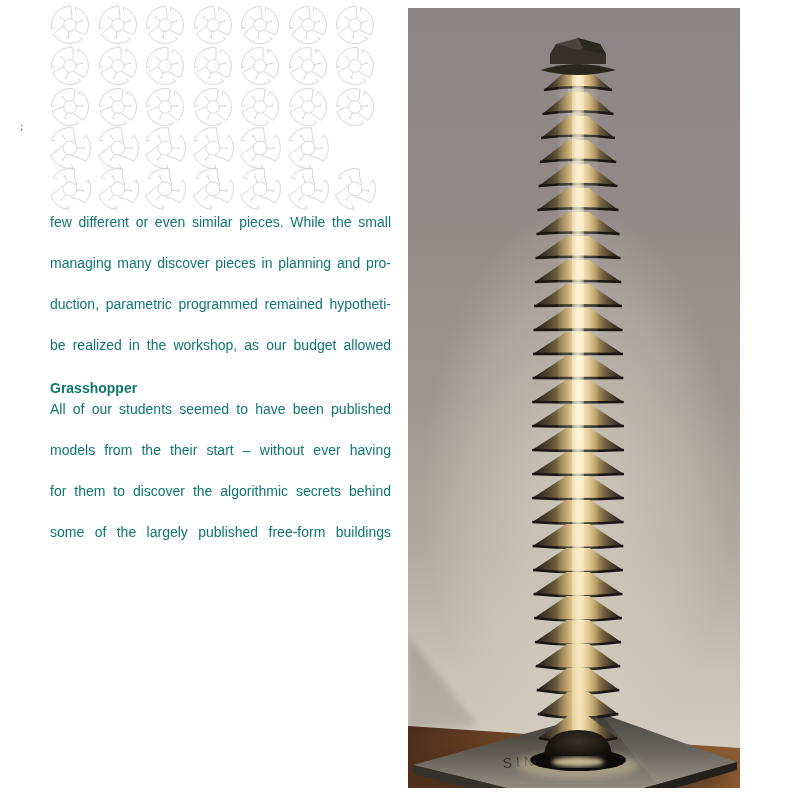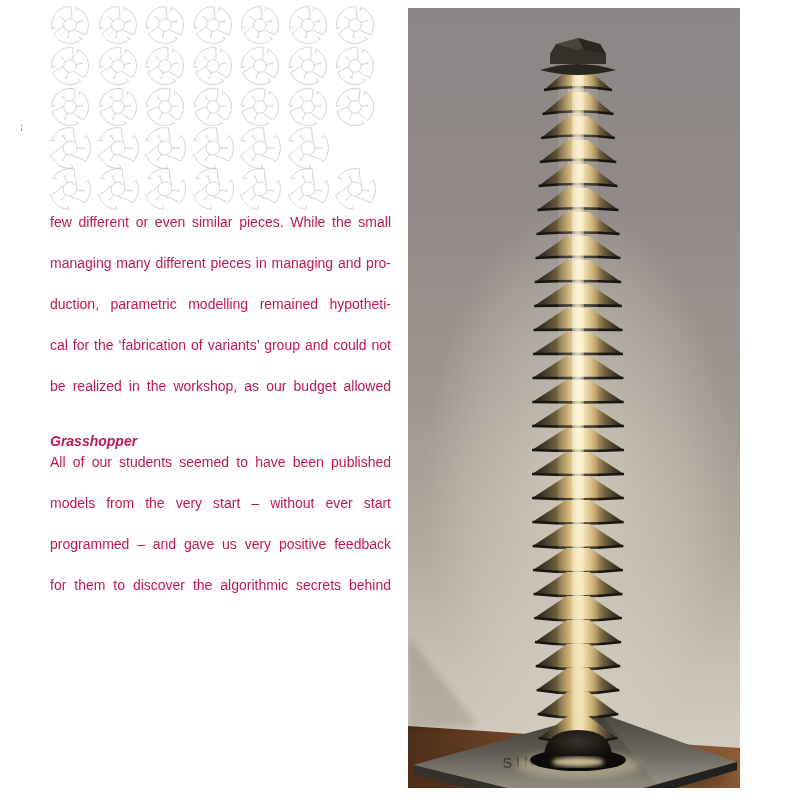--- a/index.html
+++ b/index.html
@@ -4,23 +4,23 @@
 <style>
   html,body{margin:0;padding:0;background:#ffffff;}
   .page{position:relative;width:800px;height:800px;background:#ffffff;overflow:hidden;
         font-family:"Liberation Sans",sans-serif;}
   
   .figure-grid{position:absolute;left:0;top:0;width:400px;height:212px;}
   .figure-grid svg{position:absolute;}
   .stray{position:absolute;left:19px;top:122px;font-size:9px;color:#6f6f6f;
          font-family:"DejaVu Sans Mono",monospace;}
   
-  .text-col{position:absolute;left:50px;top:212px;width:341px;color:#be185d;
+  .text-col{position:absolute;left:50px;top:212px;width:341px;color:#0f766e;
             font-size:14px;line-height:20.5px;}
-  .t-heading{font-weight:bold;margin-top:14px;font-style:italic;}
+  .t-heading{font-weight:bold;margin-top:2px;}
   .t-line{text-align:justify;}
   .t-line.just::after{content:"";display:inline-block;width:100%;height:0;}
   
   .photo{position:absolute;left:408px;top:8px;width:332px;height:780px;overflow:hidden;}
   .photo svg{display:block;}
 </style>
 </head>
 <body>
 
 <div class="page">
@@ -161,29 +161,28 @@
       <svg width="44" height="44" viewBox="0 0 44 44" style="left: 333px; top: 167px;">
         <path d="M 20.57 42.45 A 20.5 20.5 0 0 1 2.50 28.33 M 2.50 28.33 Q 10.83 23.57 15.17 18.25 M 20.57 42.45 L 19.72 38.24 M 17.71 27.49 L 13.42 32.98 M 14.41 33.69 L 12.49 32.20 M 5.00 10.54 A 20.5 20.5 0 0 1 26.26 1.95 M 26.26 1.95 Q 26.22 11.55 28.66 17.96 M 5.00 10.54 L 9.08 11.90 M 19.39 15.54 L 16.78 9.08 M 15.67 9.58 L 17.92 8.67 M 40.43 13.01 A 20.5 20.5 0 0 1 37.23 35.72 M 37.23 35.72 Q 28.94 30.88 22.16 29.79 M 40.43 13.01 L 37.21 15.86 M 28.90 22.97 L 35.80 23.94 M 35.92 22.73 L 35.58 25.14 " fill="none" stroke="#c9c2c0" stroke-width="0.7"></path>
         <circle cx="22" cy="22" r="6.97" fill="none" stroke="#c9c2c0" stroke-width="0.7"></circle>
       </svg>
     </div>
 
   <div class="stray">;</div>
 
   <div class="text-col" id="textCol">
       <div class="t-line just">few different or even similar pieces. While the small</div>
-      <div class="t-line just">managing many different pieces in managing and pro-</div>
-      <div class="t-line just">duction, parametric modelling remained hypotheti-</div>
-      <div class="t-line just">cal for the ‘fabrication of variants’ group and could not</div>
+      <div class="t-line just">managing many discover pieces in planning and pro-</div>
+      <div class="t-line just">duction, parametric programmed remained hypotheti-</div>
       <div class="t-line just">be realized in the workshop, as our budget allowed</div>
       <div class="t-heading">Grasshopper</div>
       <div class="t-line just">All of our students seemed to have been published</div>
-      <div class="t-line just">models from the very start – without ever start</div>
-      <div class="t-line just">programmed – and gave us very positive feedback</div>
+      <div class="t-line just">models from the their start – without ever having</div>
       <div class="t-line just">for them to discover the algorithmic secrets behind</div>
+      <div class="t-line just">some of the largely published free-form buildings</div>
     </div>
 
   <div class="photo">
     <svg width="332" height="780" viewBox="0 0 332 780" xmlns="http://www.w3.org/2000/svg">
       <defs>
         <linearGradient id="wallGrad" x1="0" y1="0" x2="0" y2="1">
           <stop offset="0" stop-color="#8d8687"></stop>
           <stop offset="0.25" stop-color="#918a88"></stop>
           <stop offset="0.5" stop-color="#9e978f"></stop>
           <stop offset="0.7" stop-color="#b3ab9f"></stop>

